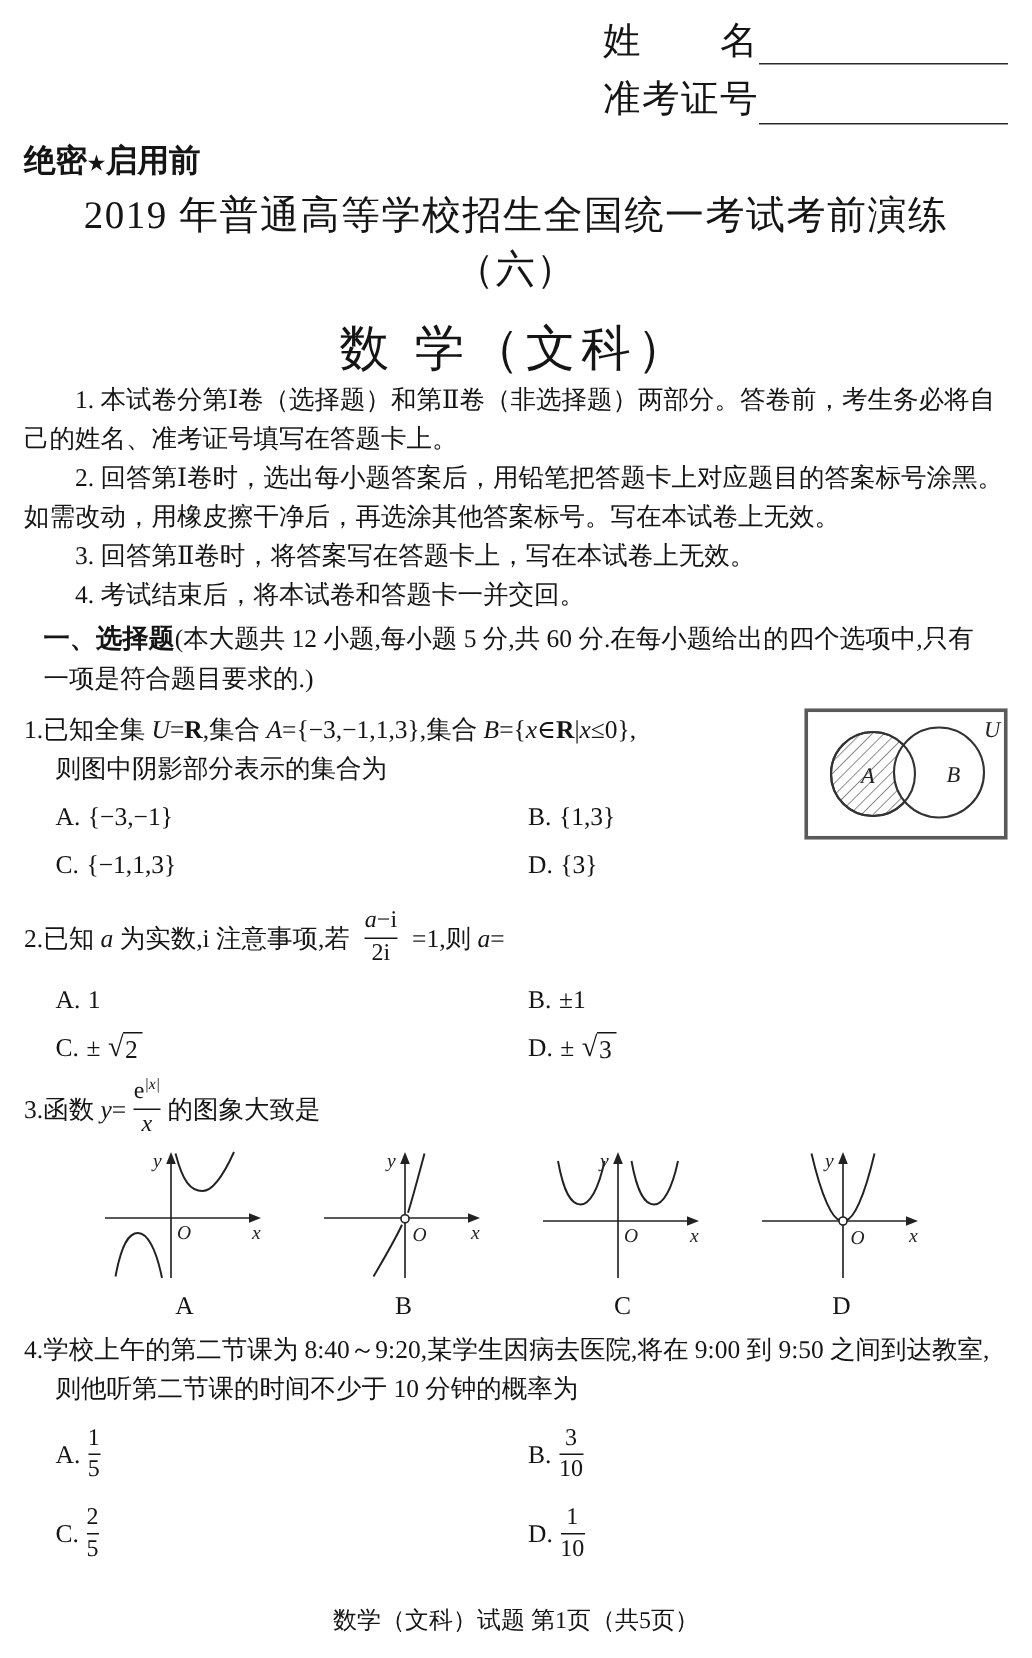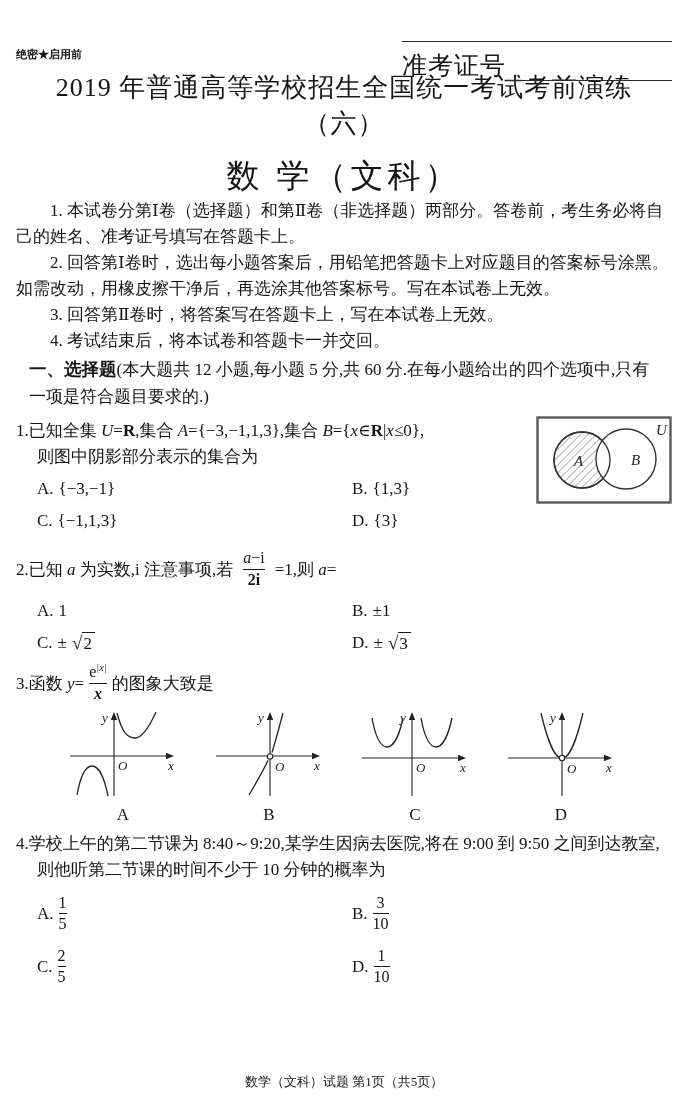--- a/index.html
+++ b/index.html
@@ -17,23 +17,23 @@
   }
 
   
   .name-block { position:absolute; left:402px; top:12px; width:270px; }
   .fill-row { display:flex; align-items:flex-end; font-size:25px; margin-bottom:8px; line-height:1.25; }
   .fill-row .lbl { white-space:pre; letter-spacing:1px; }
   .blank { flex:1; border-bottom:1.5px solid #2b2b2b; height:30px; min-width:120px; }
 
   
   .secrecy {
-    padding-top:44px;
-    font-family:Liberation Serif, serif;
-    font-weight:bold; font-size:11px; line-height:20px;
+    padding-top:100px;
+    font-family:Liberation Mono, monospace;
+    font-weight:bold; font-size:21px; line-height:20px;
   }
   .exam-title {
     margin:6px 0 0; text-align:center; font-weight:normal;
     font-size:26px; line-height:36px; letter-spacing:1px;
   }
   .subject-title {
     margin:12px 0 0; text-align:center;
     font-family:"Liberation Sans","DejaVu Sans",sans-serif;
     font-weight:normal; font-size:33px; line-height:44px; letter-spacing:4px;
   }
@@ -64,49 +64,50 @@
 
   .q1 { margin-top:8px; }
   .q1 .qtext { width:524px; }
   .venn-wrap { position:absolute; right:0; top:-2px; }
 
   .q2 { margin-top:12px; }
   .math-line { display:flex; align-items:center; min-height:46px; }
   .abs { display:inline-flex; align-items:center; margin:0 5px;flex-direction:column; }
   .vbar { align-self:stretch; border-left:1.4px solid #151515; }
   .frac { display:inline-flex; flex-direction:column; text-align:center; padding:0 5px; font-size:16px; line-height:1.3; }
-  .frac .den { border-top:1.2px solid #151515;font-weight:bold; }
+  .frac .den { border-top:1.2px solid #151515; }
   sup.e-sup { font-size:10.5px; font-style:italic; }
   .sqrt { display:inline-flex; align-items:flex-start; }
   .rad { font-size:19px; line-height:1; transform:translateY(1px); }
   .sqrt-val { border-top:1.3px solid #151515; padding:1px 3px 0 1px; line-height:1.15; }
 
   .q3 { margin-top:4px; }
   .graphs { display:flex; justify-content:space-between; padding:4px 56px 0 52px; }
   .graph { text-align:center; }
   .graph-label { margin-top:2px; font-size:17px; }
 
   .q4 { margin-top:6px; }
   .q4 .options { row-gap:12px; margin-top:10px; }
   .ofrac { display:inline-flex; flex-direction:column; text-align:center; font-size:16px; line-height:1.25; }
   .ofrac .den { border-top:1.2px solid #151515; }
 
-  .page-footer { position:absolute; left:0; right:0; bottom:14px; text-align:center; font-size:13px; }
+  .page-footer { position:absolute; left:0; right:0; bottom:14px; text-align:center; font-size:16px; }
 
   svg text { font-family:"Liberation Serif","DejaVu Serif",serif; }
   .axis-lbl { font-style:italic; font-size:13px; fill:#222; }
   .venn-lbl { font-style:italic; font-size:15px; fill:#222; }
 </style>
 </head>
 <body>
 
 <div class="page">
 
   <div class="name-block">
     <div class="fill-row">
+      <span class="lbl">姓　　名</span>
       <span class="blank"></span>
     </div>
     <div class="fill-row">
       <span class="lbl">准考证号</span>
       <span class="blank"></span>
     </div>
   </div>
 
   <div class="secrecy">绝密★启用前</div>
   <h1 class="exam-title">2019 年普通高等学校招生全国统一考试考前演练（六）</h1>

